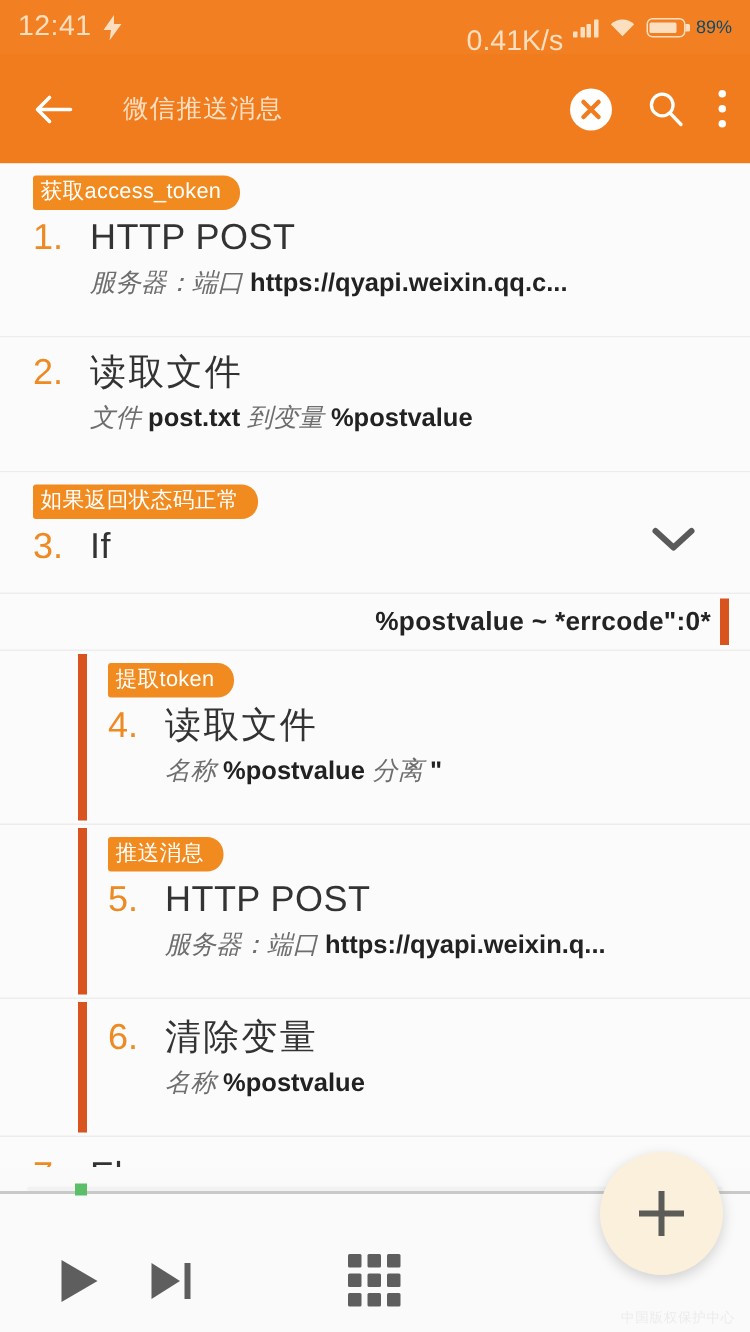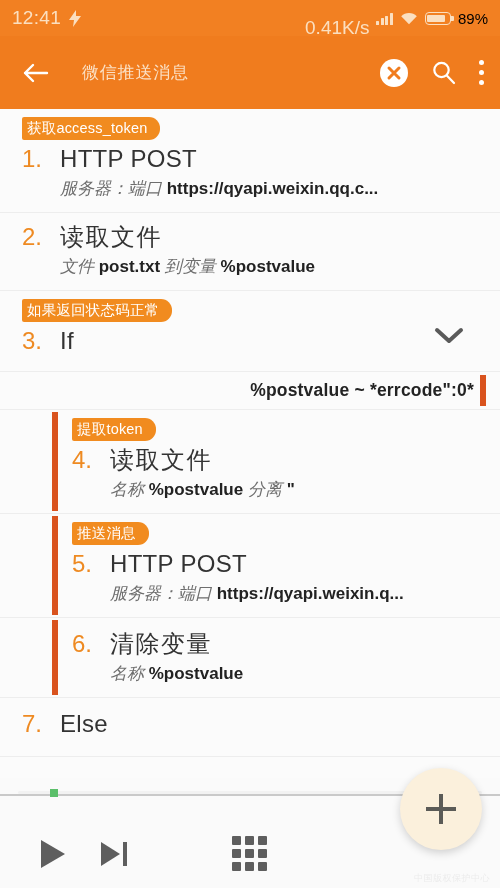--- a/index.html
+++ b/index.html
@@ -33,21 +33,21 @@
   .wifi { width:18px; height:14px; }
   .batt {
     width:26px; height:13px; border:1.8px solid #FBDFC0;
     border-radius:4px; position:relative; display:flex; align-items:center;
   }
   .batt:after {
     content:""; position:absolute; right:-4px; top:3.5px;
     width:2.5px; height:5px; background:#FBDFC0; border-radius:0 1px 1px 0;
   }
   .batt i { display:block; height:7px; background:#FBDFC0; margin-left:1.5px; border-radius:1px; width:18px; }
-  .sb-pct { font-size:15px; color:#000000; }
+  .sb-pct { font-size:12px; color:#0c4a6e; }
 
   
   .toolbar {
     height:73px; background:#F07C1E;
     display:flex; align-items:center; position:relative;
     padding:0 14px 0 18px;
   }
   .back-arrow { width:34px; height:34px; flex:0 0 auto; }
   .titles { margin-left:30px; display:flex; flex-direction:column; justify-content:center; }
   .t-main {
@@ -71,21 +71,21 @@
   .kebab span { width:5px; height:5px; border-radius:50%; background:#fff; display:block; }
 
   
   .list {
     position:absolute; top:109px; left:0; right:0; bottom:110px;
     background:#FBFBFB; overflow:hidden;
   }
   .row {
     position:relative; background:#FBFBFB;
     border-bottom:1px solid #EDEDED;
-    padding:8px 14px 10px 22px;
+    padding:8px 14px 22px 22px;
   }
   .row.indent { padding-left:72px; }
   .row .bar-indent {
     position:absolute; left:52px; top:2px; bottom:2px; width:6px;
     background:#D9531E;
   }
   .tag {
     display:inline-block; background:#F18B1F; color:#ffffff;
     font-size:14.5px; line-height:20px; padding:1px 13px 2px 5px;
     border-radius:2px 11px 11px 2px; letter-spacing:.2px;

